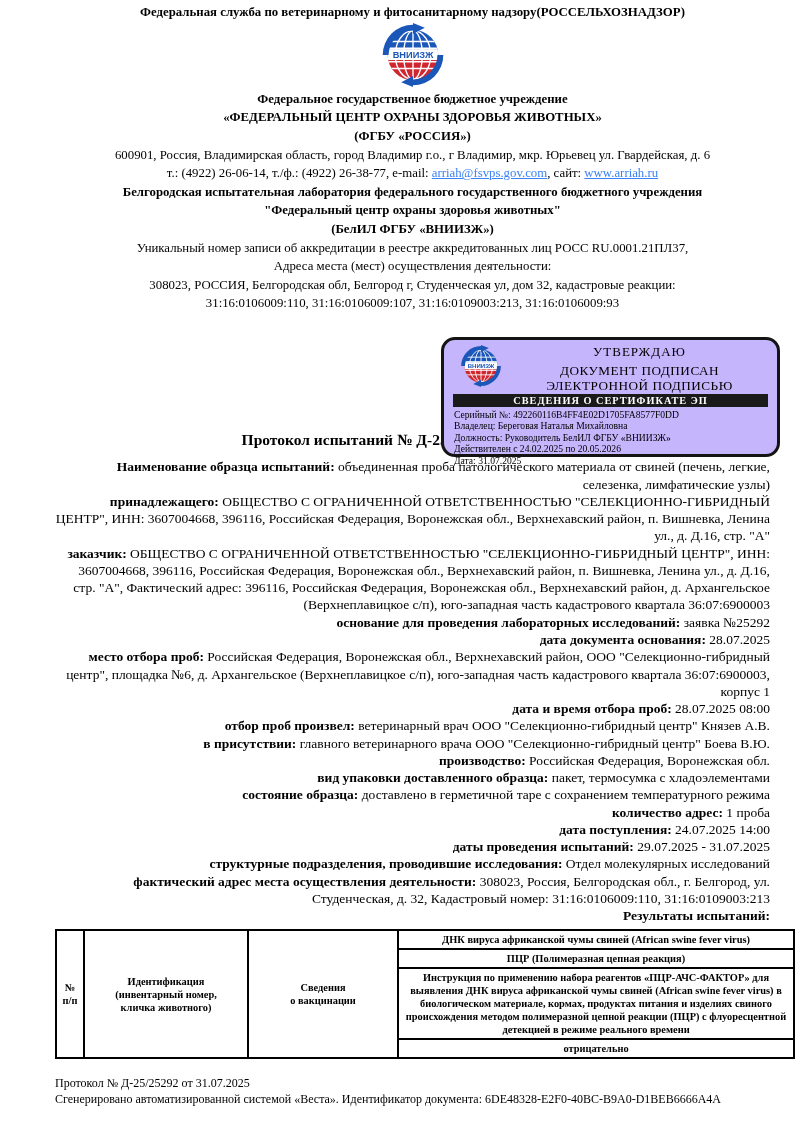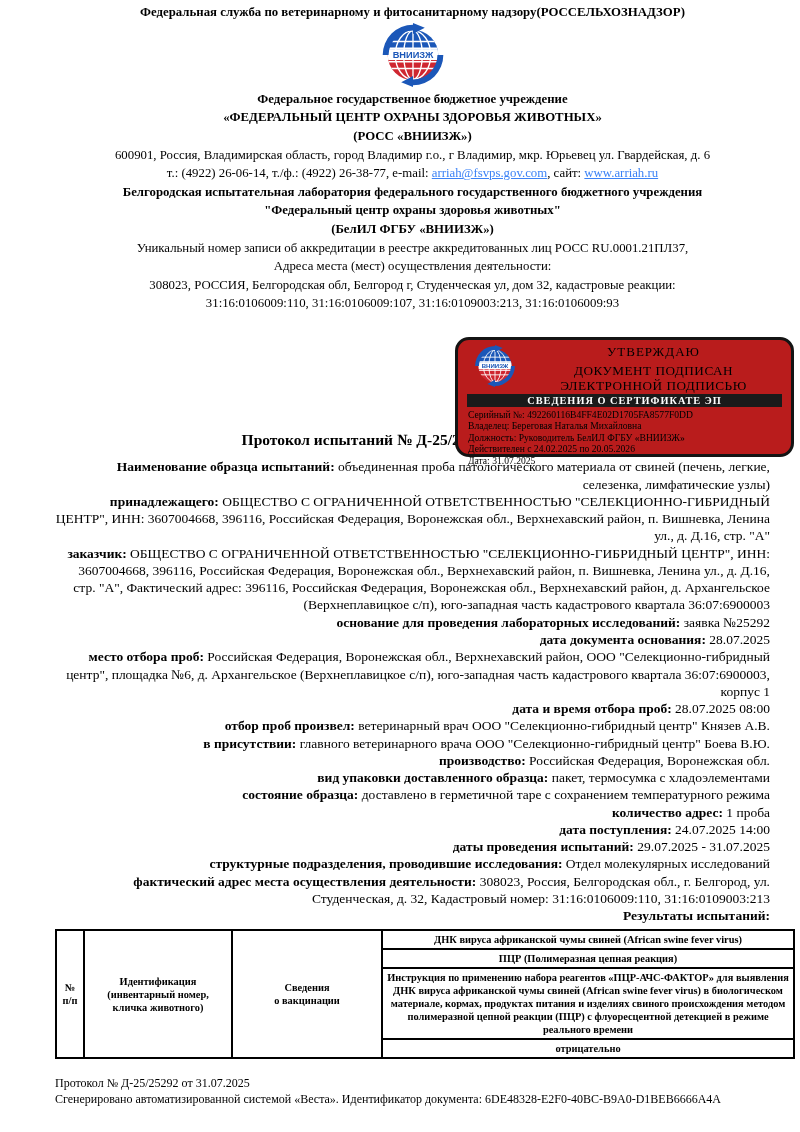--- a/index.html
+++ b/index.html
@@ -13,22 +13,22 @@
   .center { text-align:center; }
   .bold { font-weight:bold; }
   .hline { font-size:12.8px; line-height:14px; margin:4.6px 30px; }
   .lnk { color:#3b82f6; text-decoration:underline; cursor:pointer; }
   .logo-wrap { text-align:center; margin:2px 0 1px 0; }
   .logo { width:92px; height:64px; vertical-align:top; }
   .logo-sm { width:56px; height:42px; flex:0 0 auto; margin:2px 0 0 2px; }
 
   
   .stamp {
-    position:absolute; left:455px; top:337px; width:339px; height:120px;
-    border:3px solid #141414; border-radius:14px; background:#b91c1c; padding:3px 7px 2px 7px;
+    position:absolute; left:441px; top:337px; width:339px; height:120px;
+    border:3px solid #141414; border-radius:14px; background:#c4b5fd; padding:3px 7px 2px 7px;
   }
   .stamp-top { display:flex; align-items:flex-start; }
   .stamp-head { flex:1; text-align:center; padding-top:1px; }
   .stamp-approve { font-size:13px; letter-spacing:1px; margin-bottom:3px; }
   .stamp-signed { font-size:13.2px; line-height:15px; letter-spacing:0.5px; }
   .stamp-bar {
     background:#1a1a1a; color:#fff; text-align:center;
     font-size:10.3px; font-weight:bold; letter-spacing:1px;
     padding:1px 0; margin:1px 2px 2px 2px;
   }
@@ -42,21 +42,21 @@
   
   table.results {
     border-collapse:collapse; margin:5px 30px 0 30px; width:740px;
     font-size:10.4px; font-weight:bold; table-layout:fixed;
   }
   table.results td {
     border:2px solid #000000; text-align:center; vertical-align:middle;
     padding:2px 4px; line-height:1.25;margin-left:22px;
   }
   td.c1 { width:28px; }
-  td.c2 { width:148px; }
+  td.c2 { width:164px; }
   td.c3 { width:150px; }
   .prewrap { white-space:pre-line; }
 
   .footer { margin:16px 30px 0 30px; font-size:12px; line-height:16px; }
 </style>
 </head>
 <body>
 
 <div class="page">
 
@@ -86,21 +86,21 @@
       <text x="50" y="41.5" text-anchor="middle" font-size="11" font-weight="bold" fill="#1b57b8" font-family="Liberation Sans, sans-serif">ВНИИЗЖ</text>
       <path d="M14,38 A36,36 0 0 1 50,2 L50,9 A29,29 0 0 0 21,38 Z" fill="#1b57b8"></path>
       <path d="M50,0 L64,5.5 L50,13 Z" fill="#1b57b8"></path>
       <path d="M86,38 A36,36 0 0 1 50,74 L50,67 A29,29 0 0 0 79,38 Z" fill="#1b57b8"></path>
       <path d="M50,76 L36,70.5 L50,63 Z" fill="#1b57b8"></path>
     </svg>
   </div>
 
   <div class="hline bold center">Федеральное государственное бюджетное учреждение</div>
   <div class="hline bold center">«ФЕДЕРАЛЬНЫЙ ЦЕНТР ОХРАНЫ ЗДОРОВЬЯ ЖИВОТНЫХ»</div>
-  <div class="hline bold center">(РОСС «ВНИИЗЖ»)</div>
+  <div class="hline bold center">(ФГБУ «РОССИЯ»)</div>
   <div class="hline center">600901, Россия, Владимирская область, город Владимир г.о., г Владимир, мкр. Юрьевец ул. Гвардейская, д. 6</div>
   <div class="hline center"><span>т.: (4922) 26-06-14, т./ф.: (4922) 26-38-77, e-mail: </span><span class="lnk">arriah@fsvps.gov.com</span><span>, сайт: </span><span class="lnk">www.arriah.ru</span></div>
   <div class="hline bold center">Белгородская испытательная лаборатория федерального государственного бюджетного учреждения</div>
   <div class="hline bold center">"Федеральный центр охраны здоровья животных"</div>
   <div class="hline bold center">(БелИЛ ФГБУ «ВНИИЗЖ»)</div>
   <div class="hline center">Уникальный номер записи об аккредитации в реестре аккредитованных лиц РОСС RU.0001.21ПЛ37,</div>
   <div class="hline center">Адреса места (мест) осуществления деятельности:</div>
   <div class="hline center">308023, РОССИЯ, Белгородская обл, Белгород г, Студенческая ул, дом 32, кадастровые реакции:</div>
   <div class="hline center">31:16:0106009:110, 31:16:0106009:107, 31:16:0109003:213, 31:16:0106009:93</div>
 

